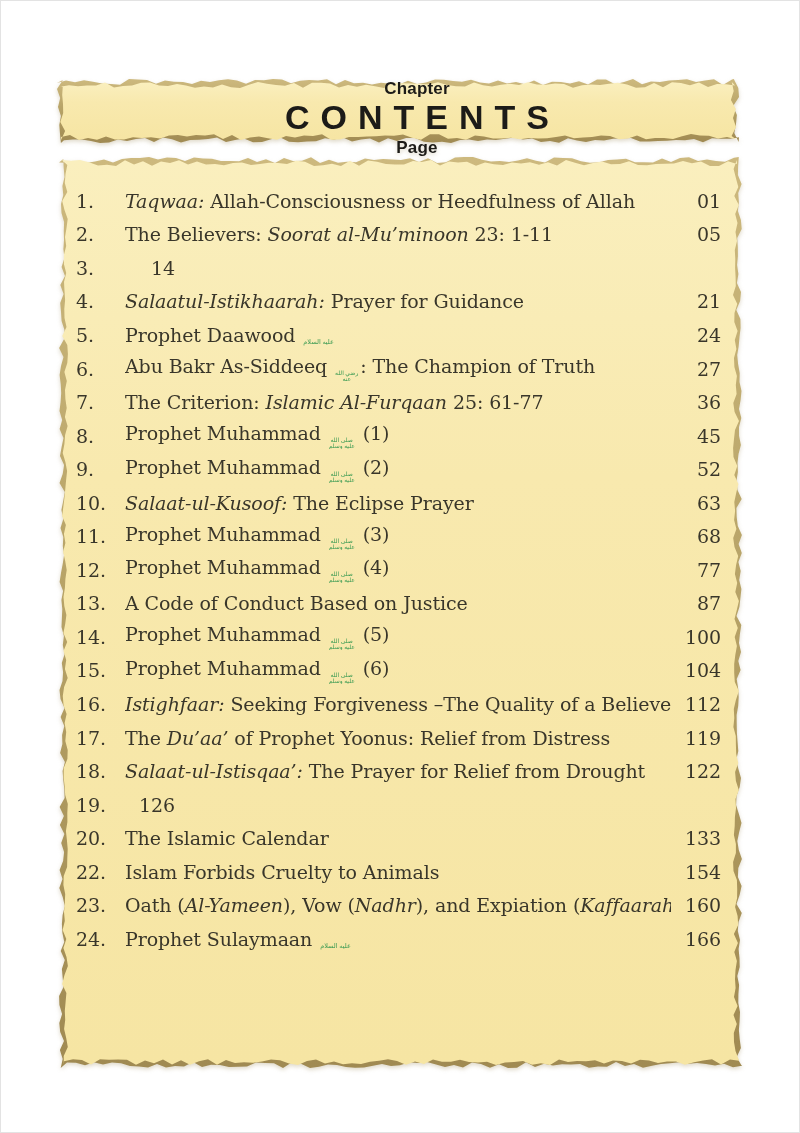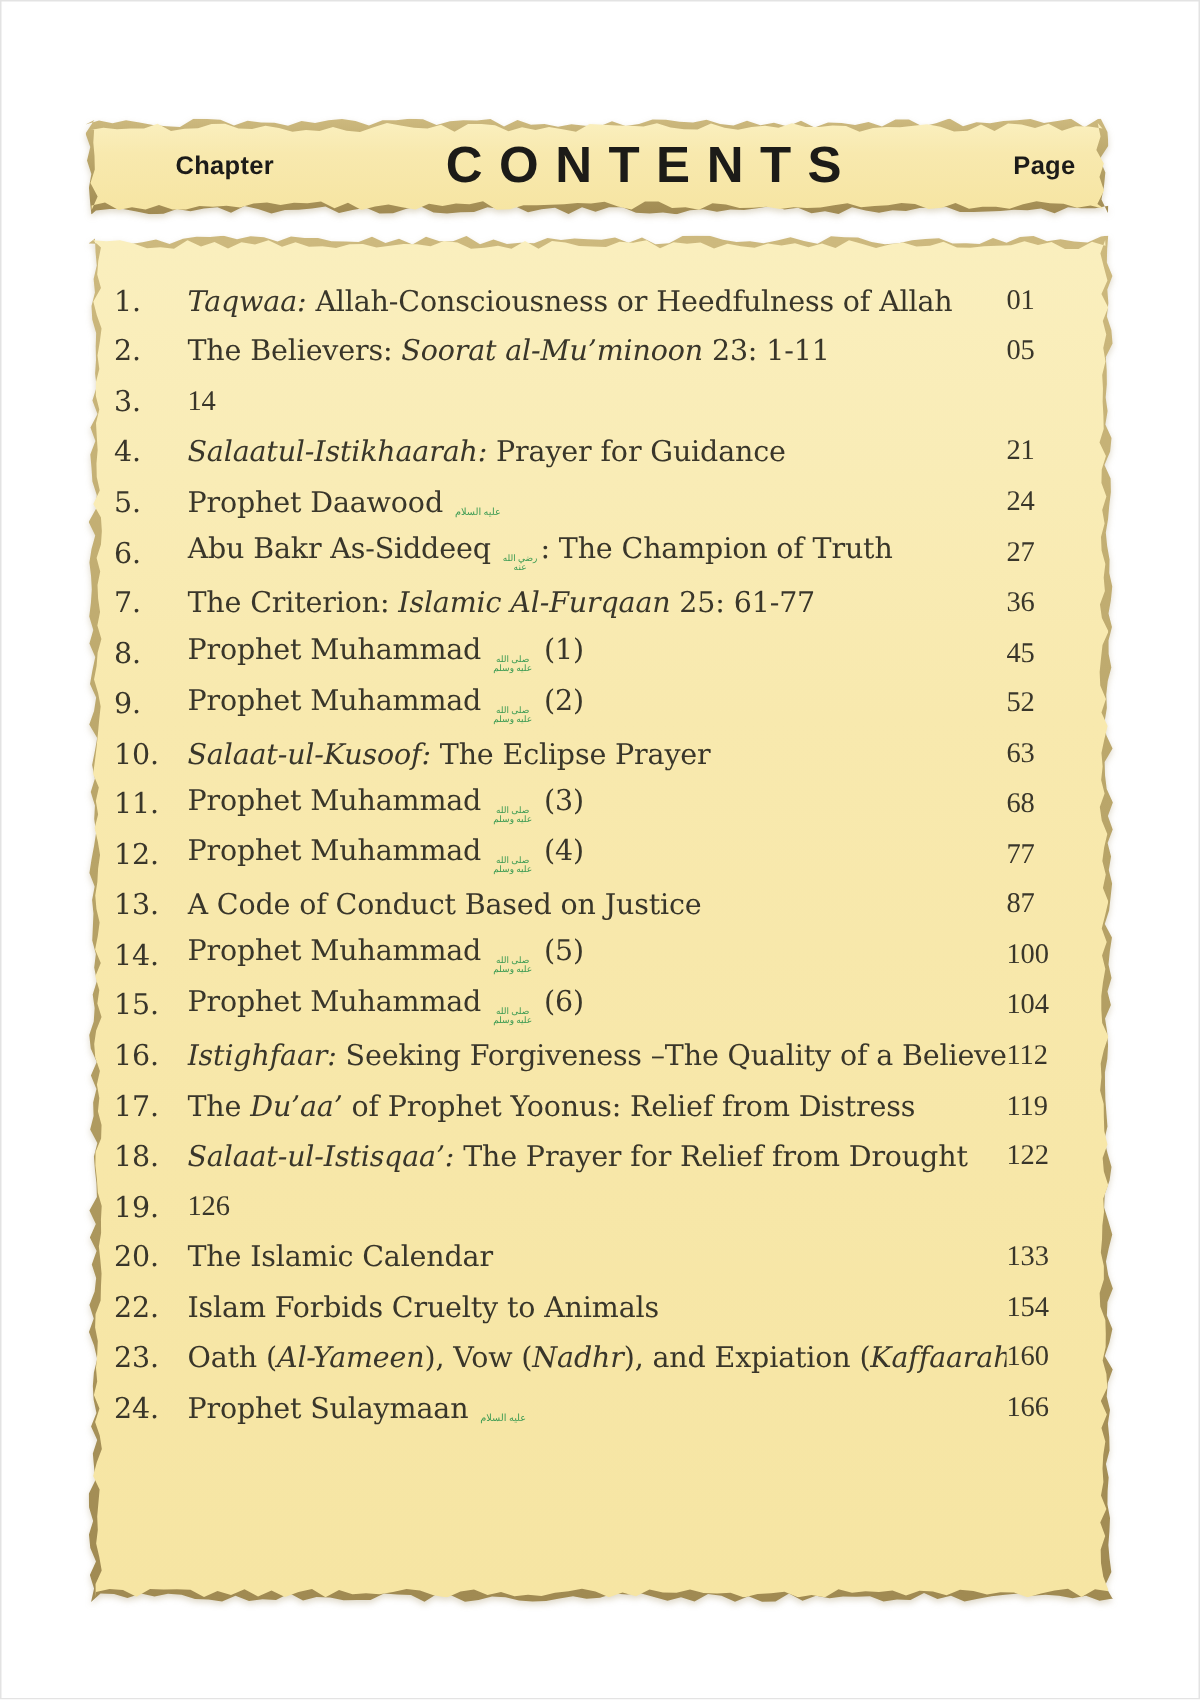--- a/index.html
+++ b/index.html
@@ -9,32 +9,32 @@
     font-family:"DejaVu Serif","Liberation Serif",serif;
   }
   .piece{position:absolute;filter:drop-shadow(0 2px 2px rgba(140,120,60,.28));}
   .rim{position:absolute;inset:0;background:linear-gradient(180deg,#cdb97e 0%,#b8a468 45%,#a08a52 100%);}
   .paper{position:absolute;inset:3px;background:linear-gradient(180deg,#faefbe 0%,#f8e9ae 35%,#f6e5a3 100%);}
   .content{position:absolute;inset:0;}
 
   
   #band{left:57px;top:79px;width:682px;height:64px;}
   #band .content{display:flex;align-items:center;justify-content:space-between;padding:0 22px 0 60px;
-    font-family:"Liberation Sans","DejaVu Sans",sans-serif;color:#1c1b18;}
+    font-family:"Liberation Sans","DejaVu Sans",sans-serif;color:#1c1b18;flex-direction:column;}
   .band-side{font-size:17px;font-weight:700;letter-spacing:.2px;}
   .band-title{font-size:34px;font-weight:700;letter-spacing:11px;margin-right:-11px;transform:translateY(-1px);}
 
   
   #page{left:59px;top:157px;width:683px;height:911px;}
   #page .content{padding:27px 21px 0 17px;box-sizing:border-box;}
   ol.toc{list-style:none;margin:0;padding:0;color:#39362a;}
   ol.toc li{display:flex;align-items:center;height:33.55px;font-size:19px;letter-spacing:-.1px;white-space:nowrap;}
   .num{flex:0 0 49px;}
   .ttl{flex:1 1 auto;overflow:hidden;}
-  .pg{flex:0 0 50px;text-align:left;font-family:Liberation Serif, serif;}
+  .pg{flex:0 0 50px;text-align:right;}
   .it{font-style:italic;margin-top:48px;}
 
   
   .hon{display:inline-flex;flex-direction:column;align-items:center;justify-content:center;
     vertical-align:-2px;margin:0 2px;line-height:1.02;color:#3a9a52;
     font-family:Liberation Serif, serif;direction:rtl;}
   .hon div{font-size:6px;}
   .hon.one div{font-size:6.5px;}
 </style>
 </head>

